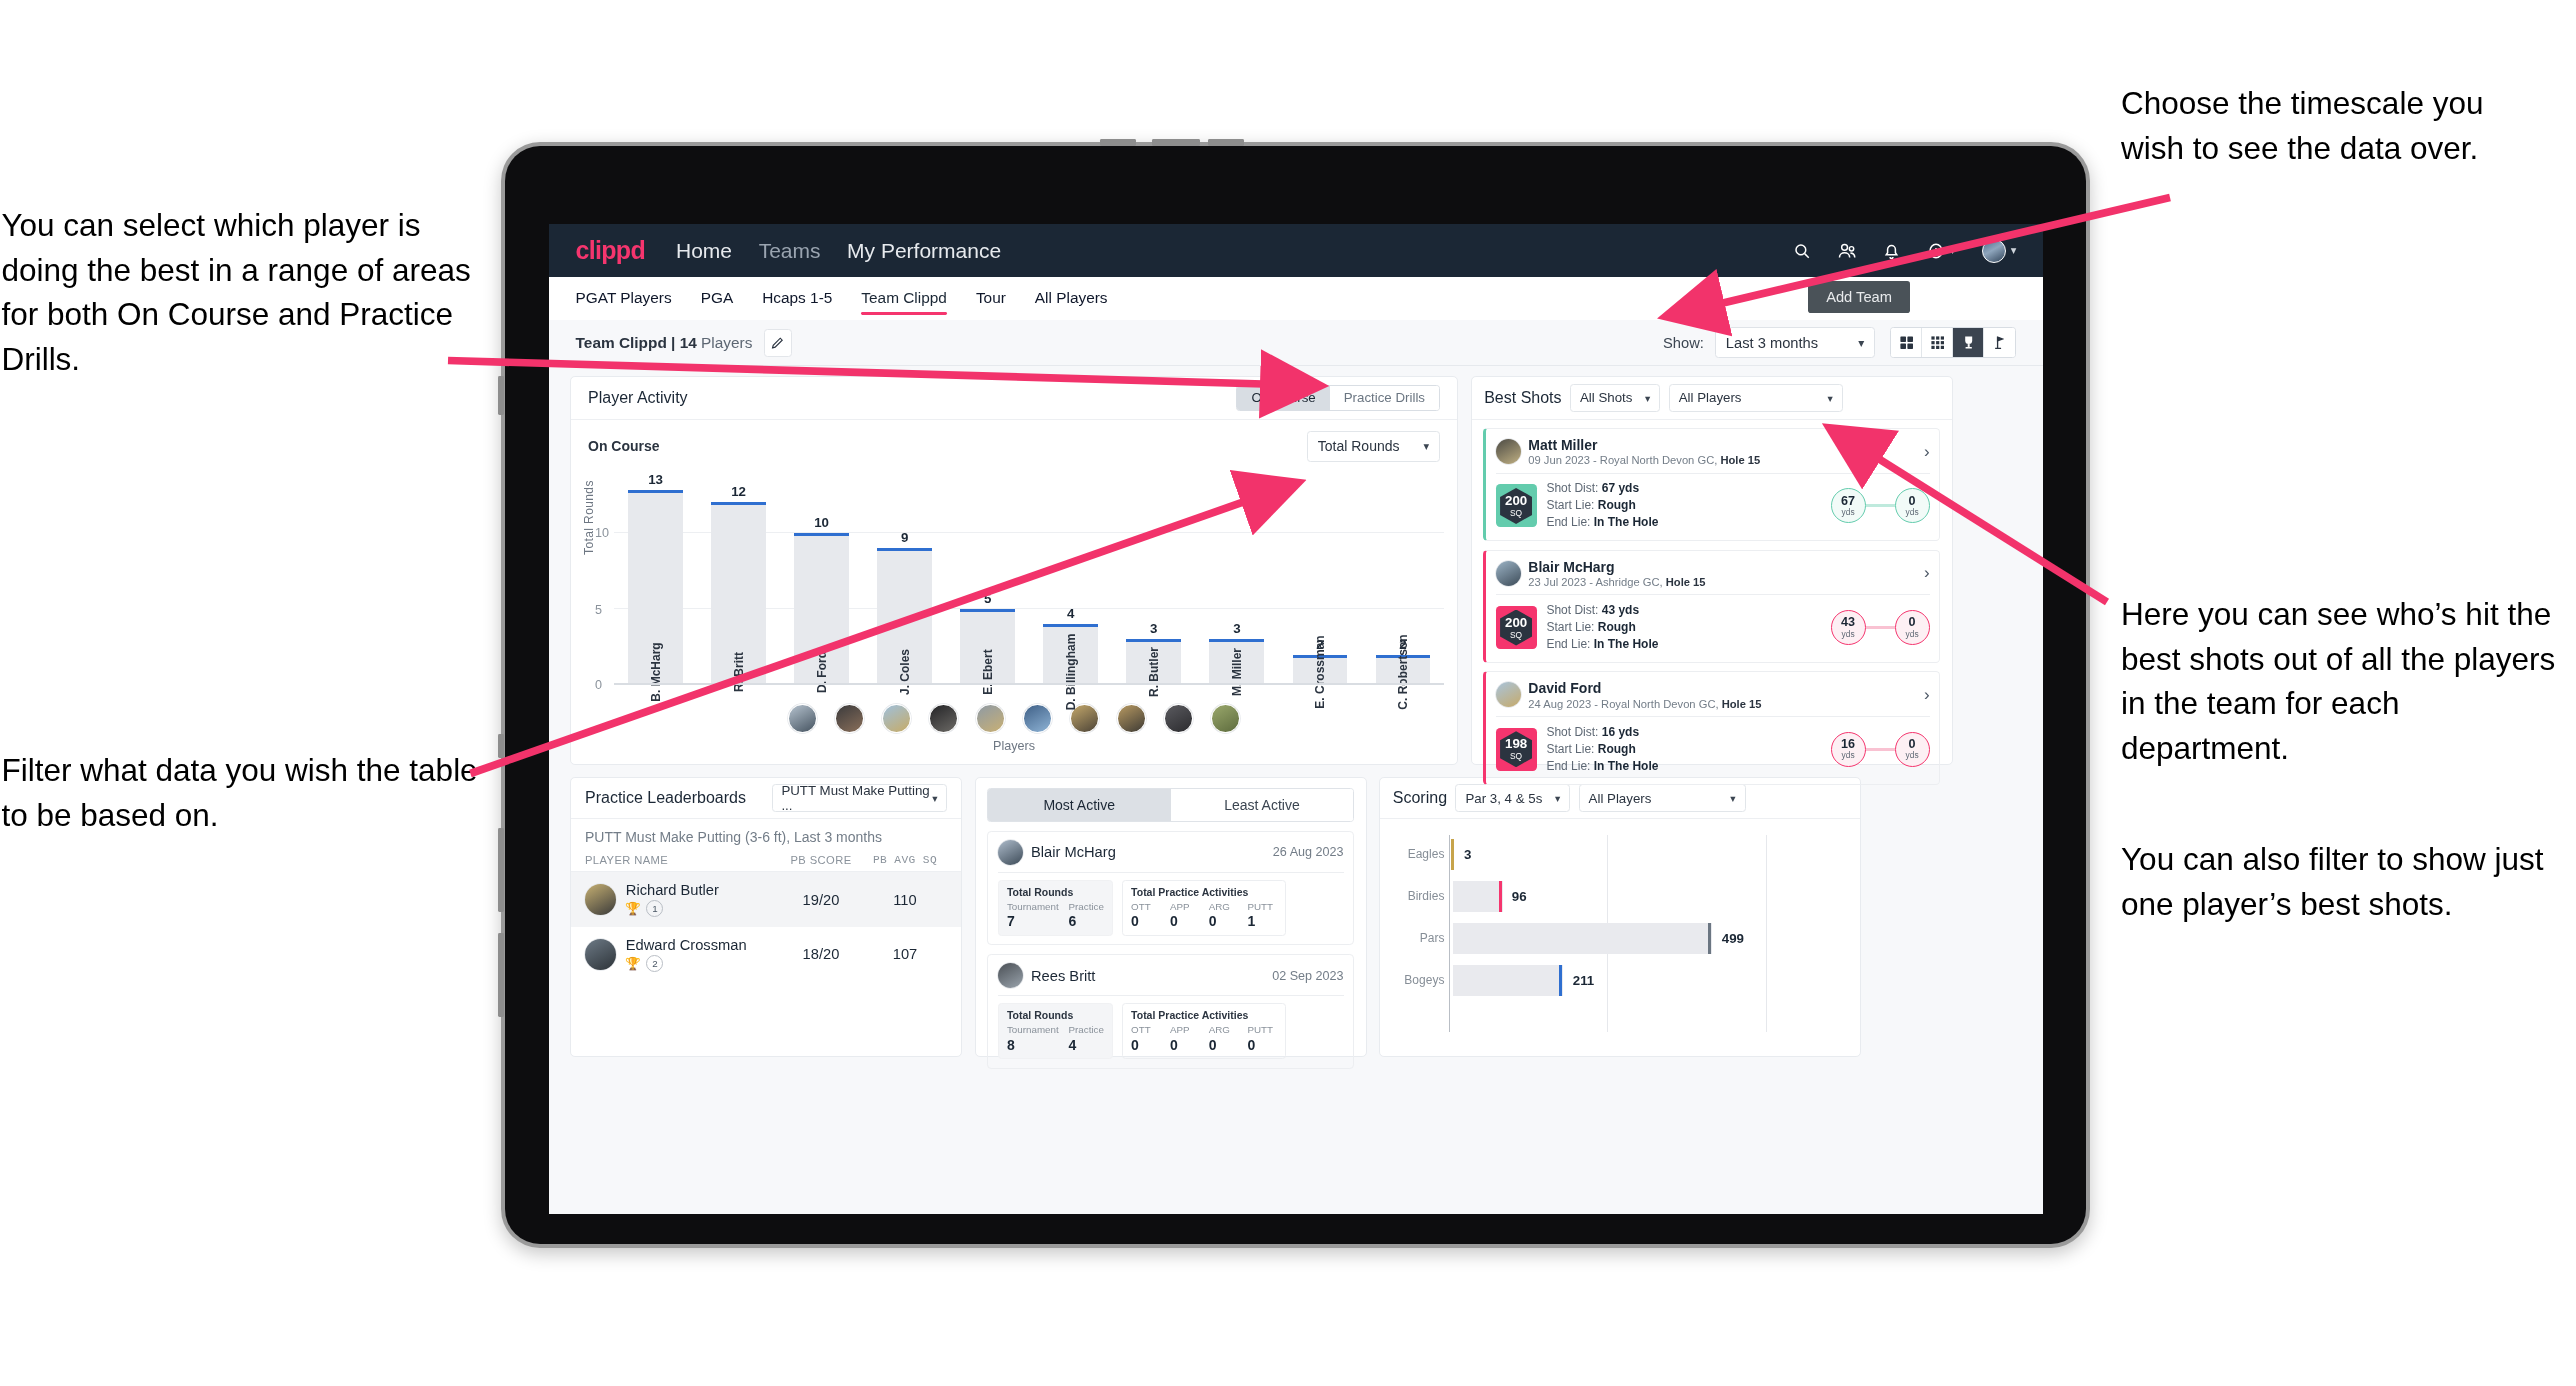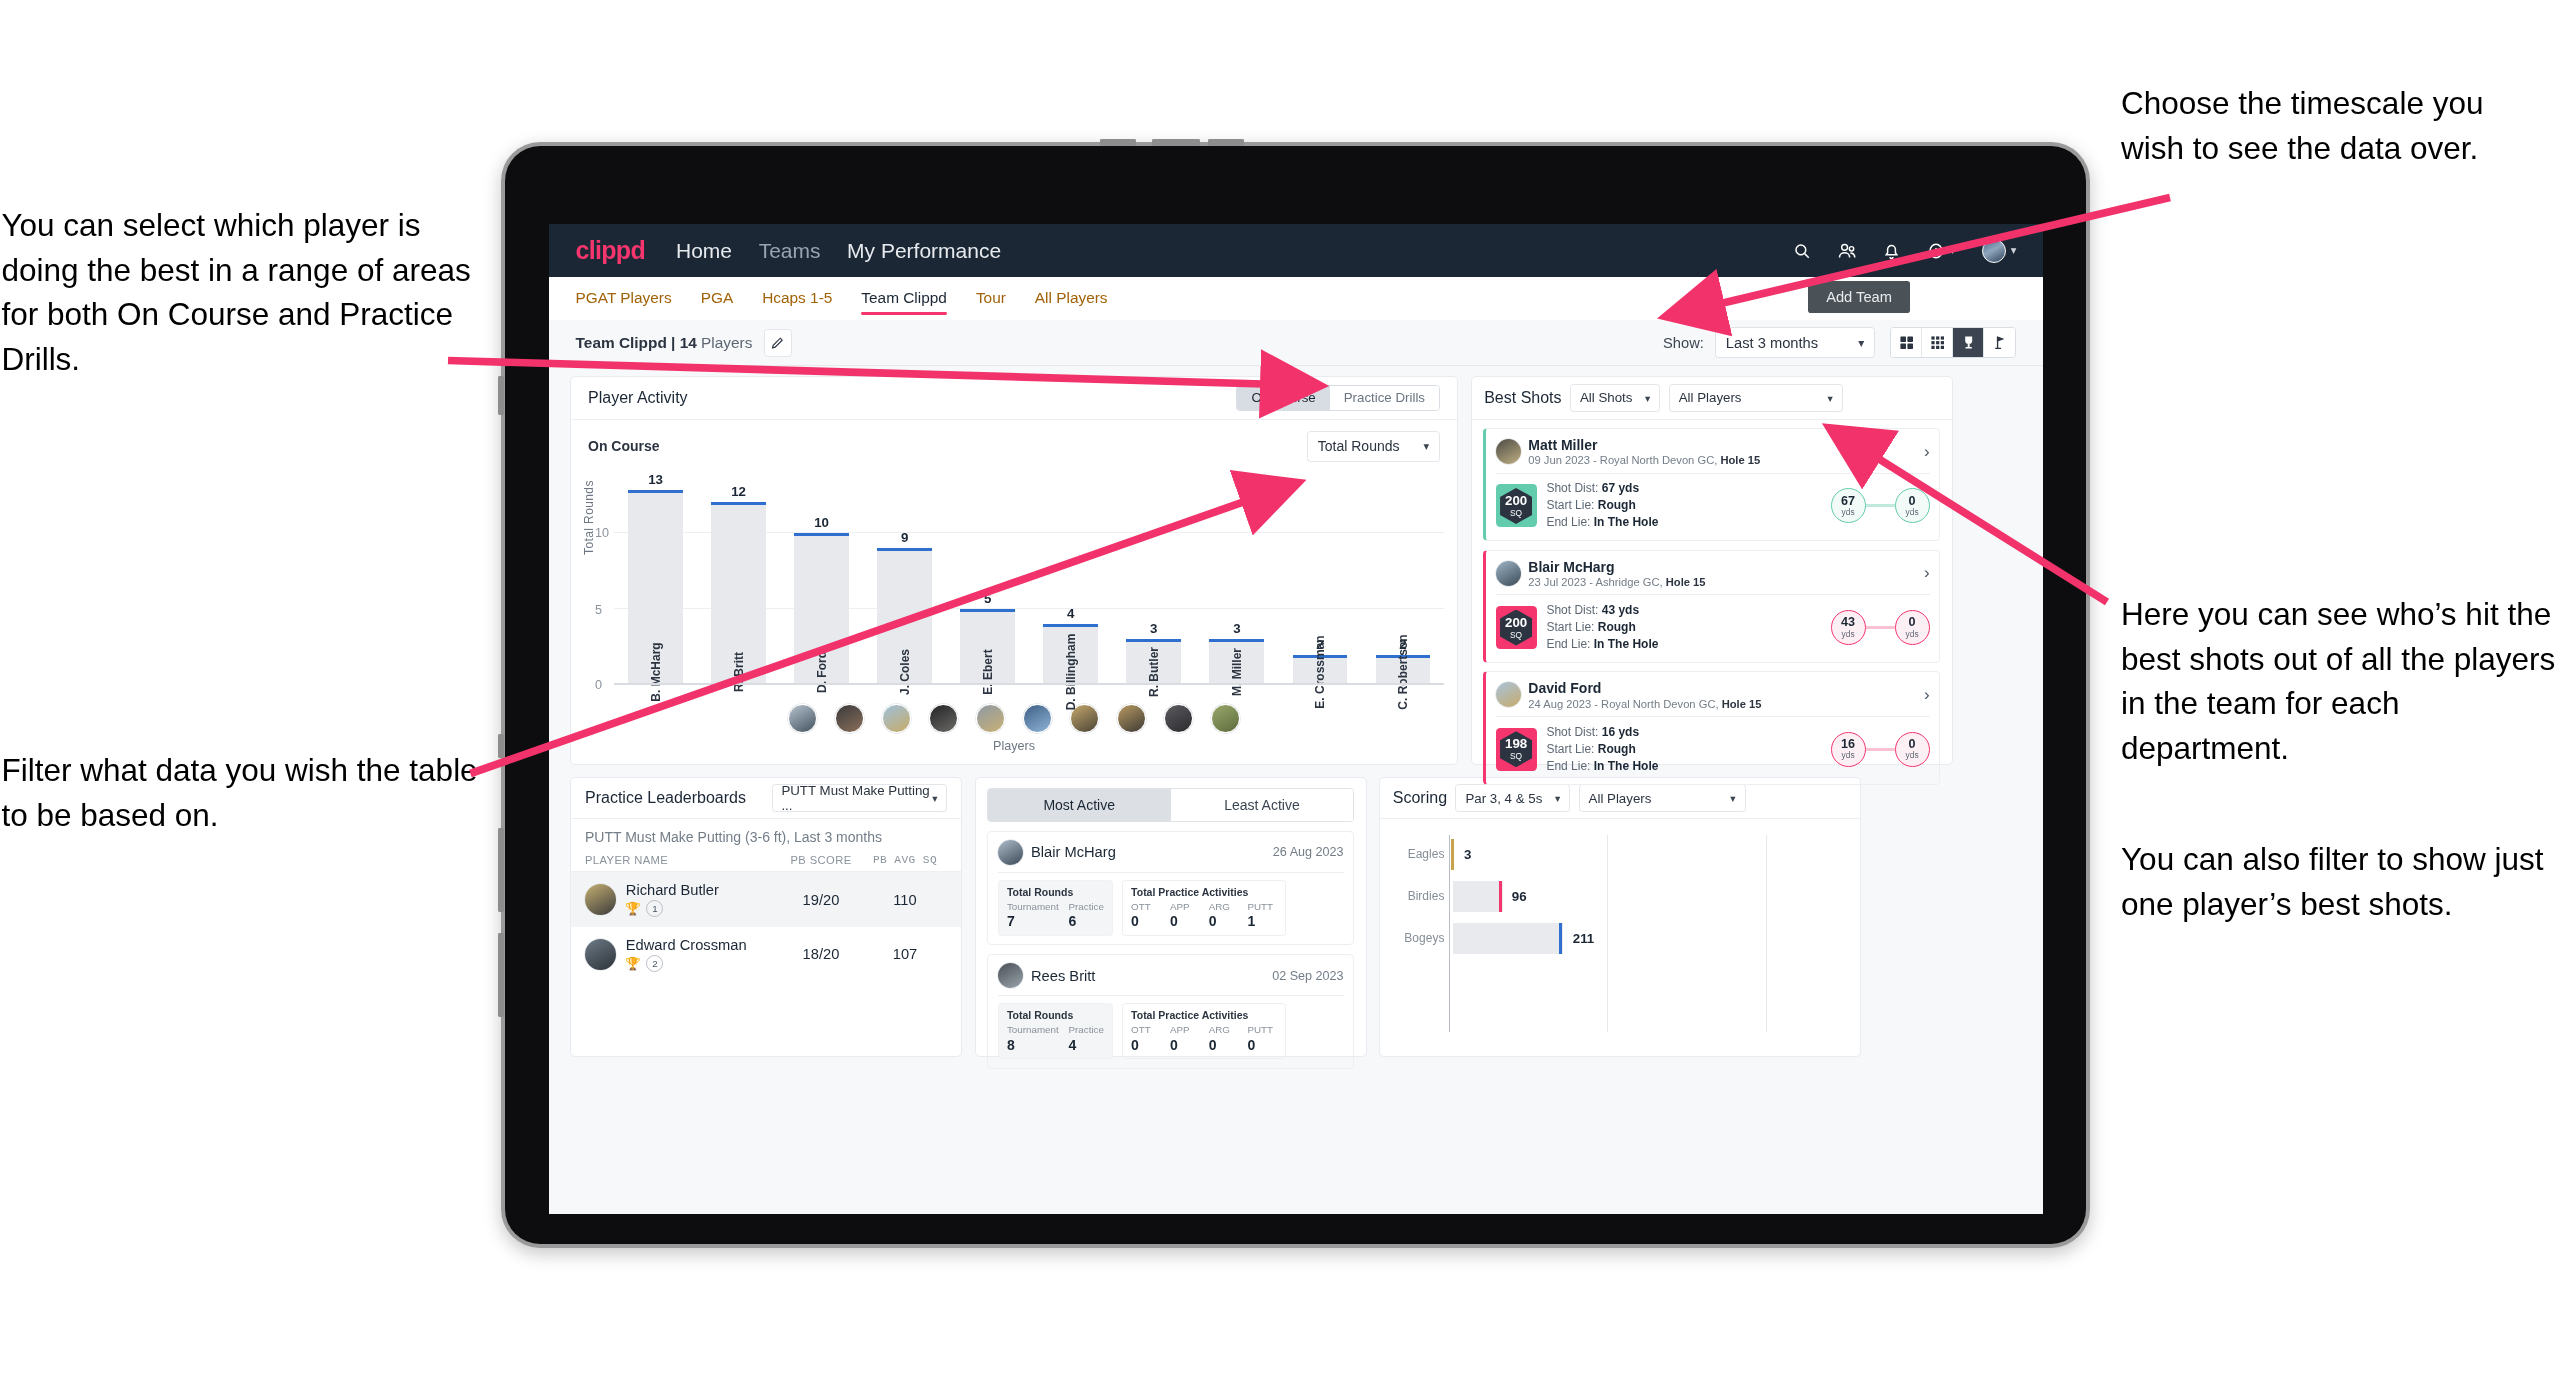--- a/index.html
+++ b/index.html
@@ -75,21 +75,21 @@
     width:24px; height:24px; border-radius:50%;
     background:linear-gradient(150deg,#4c6b8a 0%,#8fa6bd 45%,#2f4257 100%);
     border:1.4px solid #fff;
   }
 
   
   #tabsrow {
     height:43px; background:#ffffff; display:flex; align-items:center;
     padding:0 26.6px; position:relative;
   }
-  .tab { font-size:15.4px; color:#a16207; margin-right:29px; position:relative; padding:9.8px 0 11.2px; }
+  .tab { font-size:15.4px; color:#0f172a; margin-right:29px; position:relative; padding:9.8px 0 11.2px; }
   .tab.active { color:#1b2735; font-weight:400; }
   .tab.active:after{
     content:""; position:absolute; left:0; right:0; bottom:2.8px;
     height:2.8px; background:#f5356e; border-radius:1.4px;
   }
   #addteam {
     position:absolute; right:133px; top:4.2px;
     background:#4a5258; color:#e8eaec; font-size:14.7px;
     padding:7.7px 18px; border-radius:2.8px;
   }
@@ -808,20 +808,28 @@
               </div>
               <div class="sc-row">
                 <div class="sc-lab">Birdies</div>
                 <div class="sc-track">
                   <div class="sc-bar" style="width:50px"></div>
                   <div class="sc-cap" style="left:46px;background:#f5356e"></div>
                   <div class="sc-num" style="left:59px">96</div>
                 </div>
               </div>
               <div class="sc-row">
+                <div class="sc-lab">Pars</div>
+                <div class="sc-track">
+                  <div class="sc-bar" style="width:259px"></div>
+                  <div class="sc-cap" style="left:255px;background:#6b7682"></div>
+                  <div class="sc-num" style="left:269px">499</div>
+                </div>
+              </div>
+              <div class="sc-row">
                 <div class="sc-lab">Bogeys</div>
                 <div class="sc-track">
                   <div class="sc-bar" style="width:110px"></div>
                   <div class="sc-cap" style="left:106px;background:#2f6fd0"></div>
                   <div class="sc-num" style="left:120px">211</div>
                 </div>
               </div>
             </div>
         </div>
       </div>

